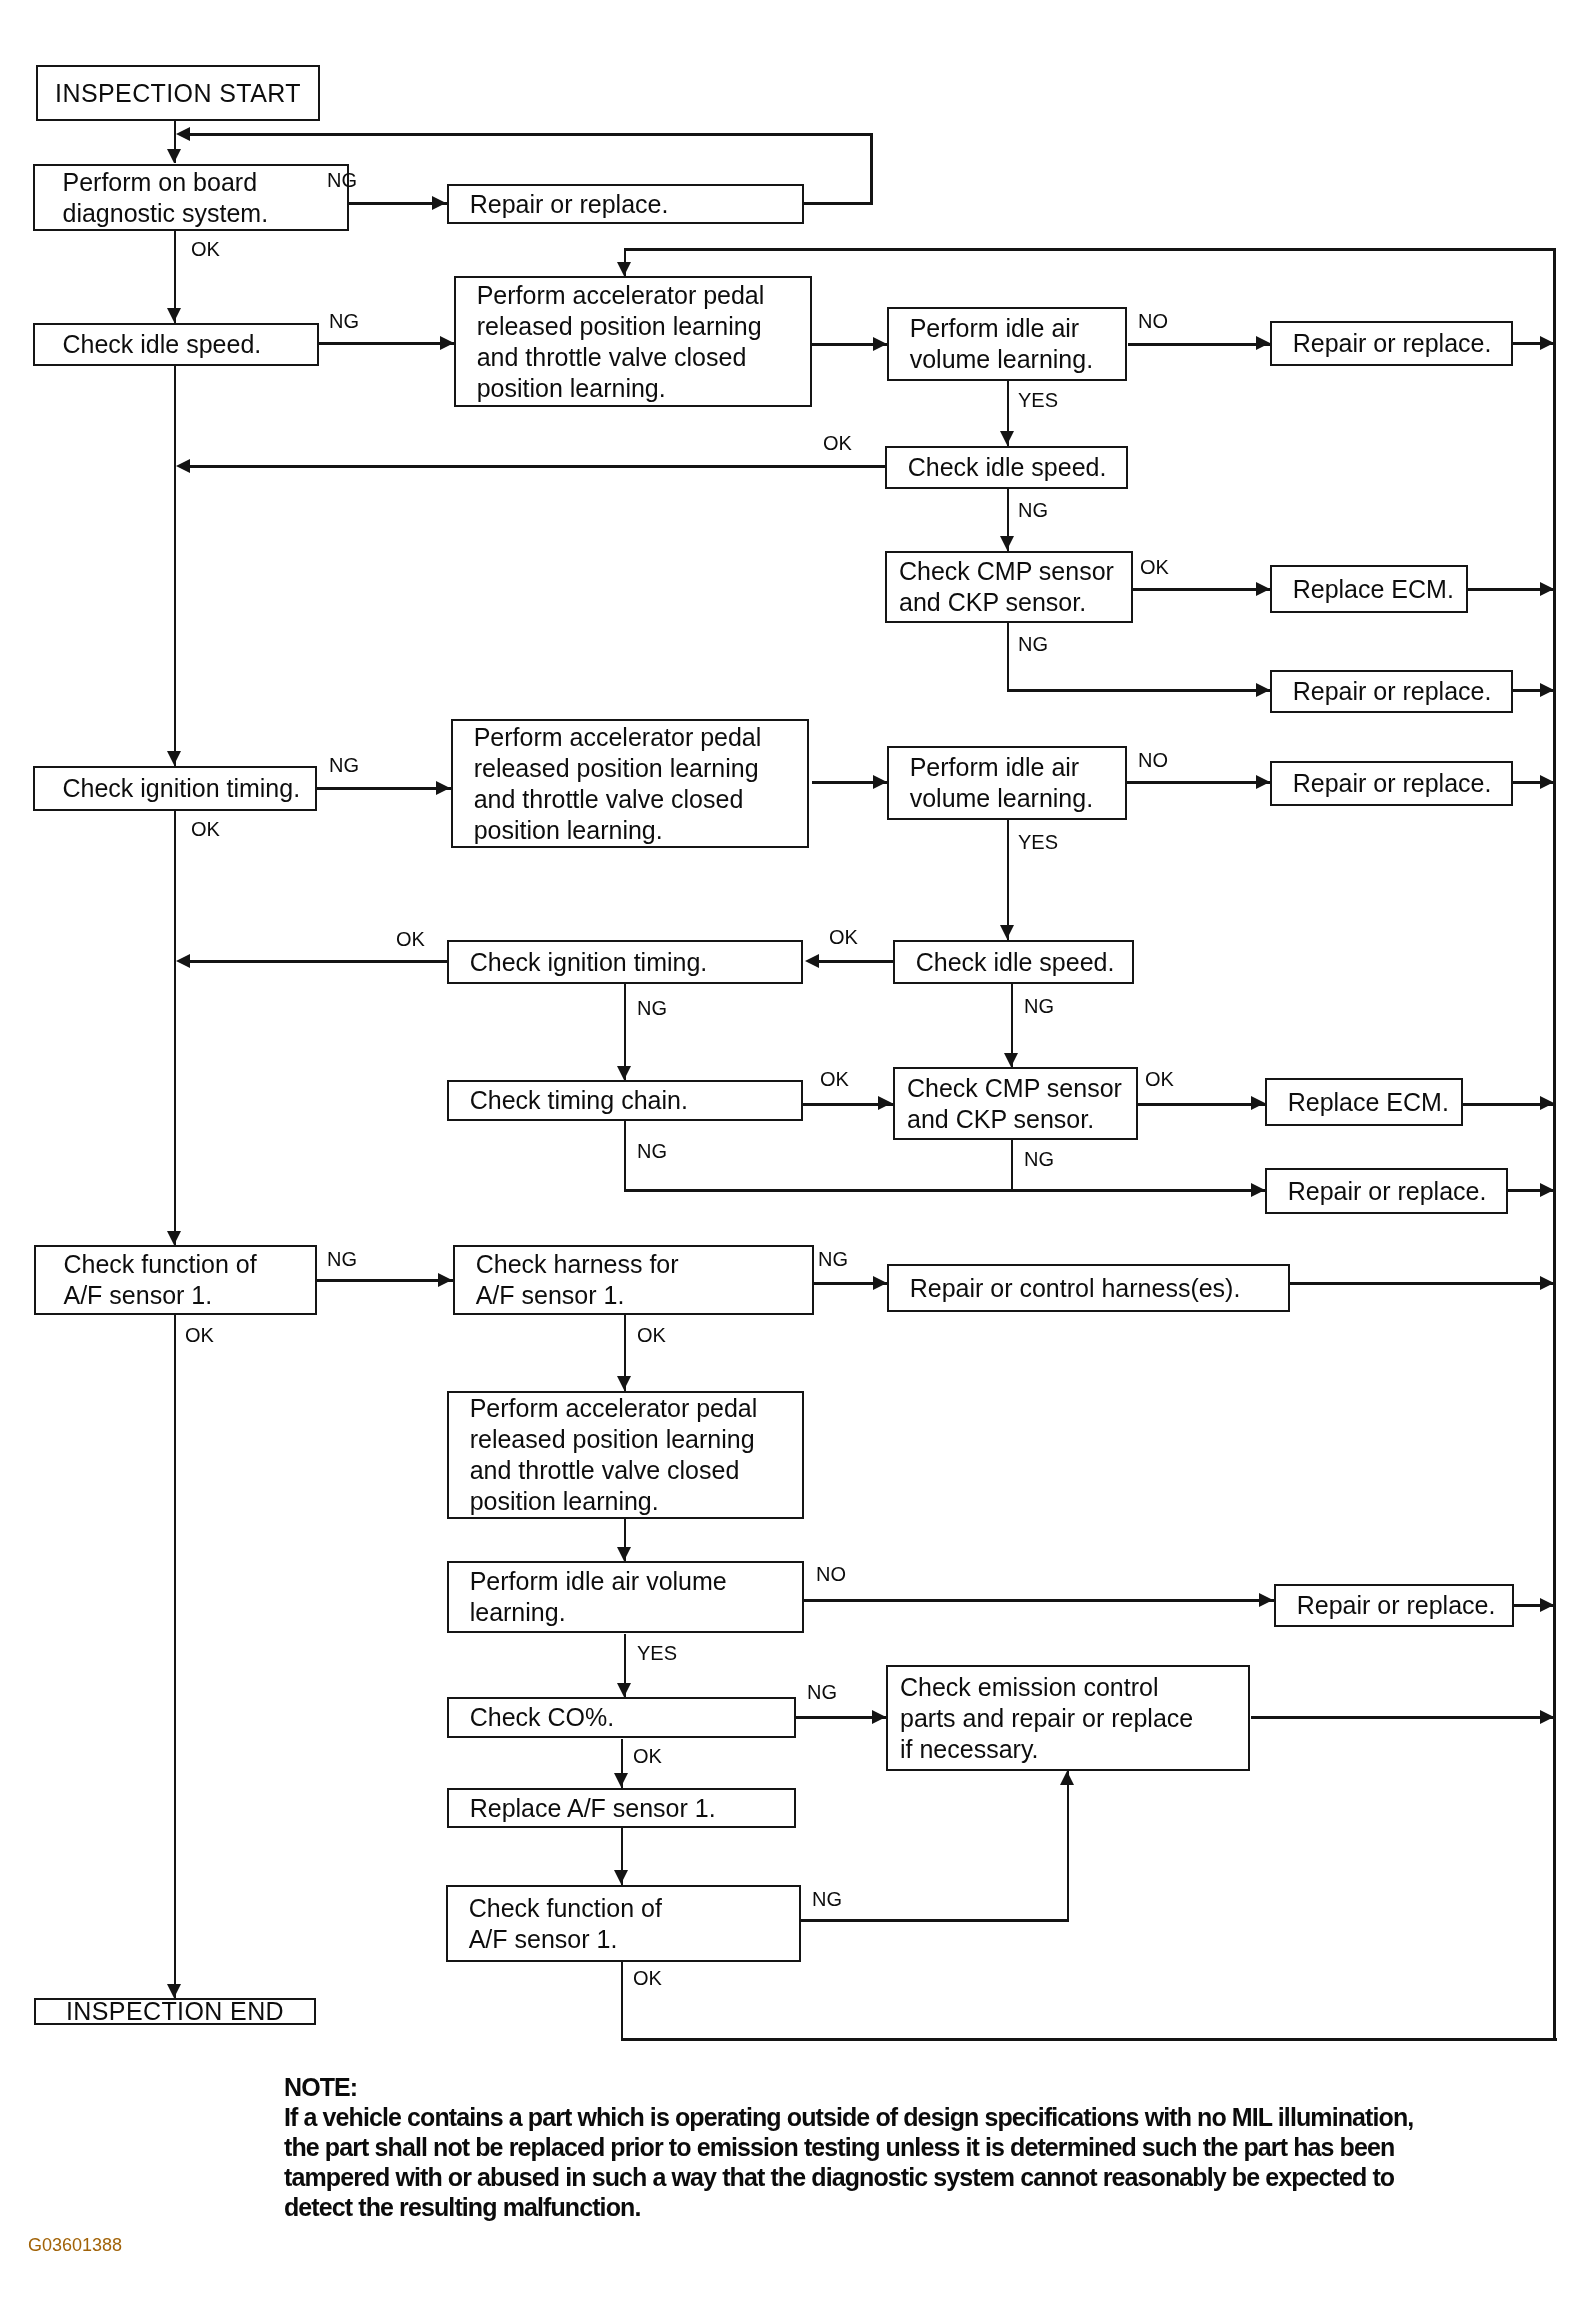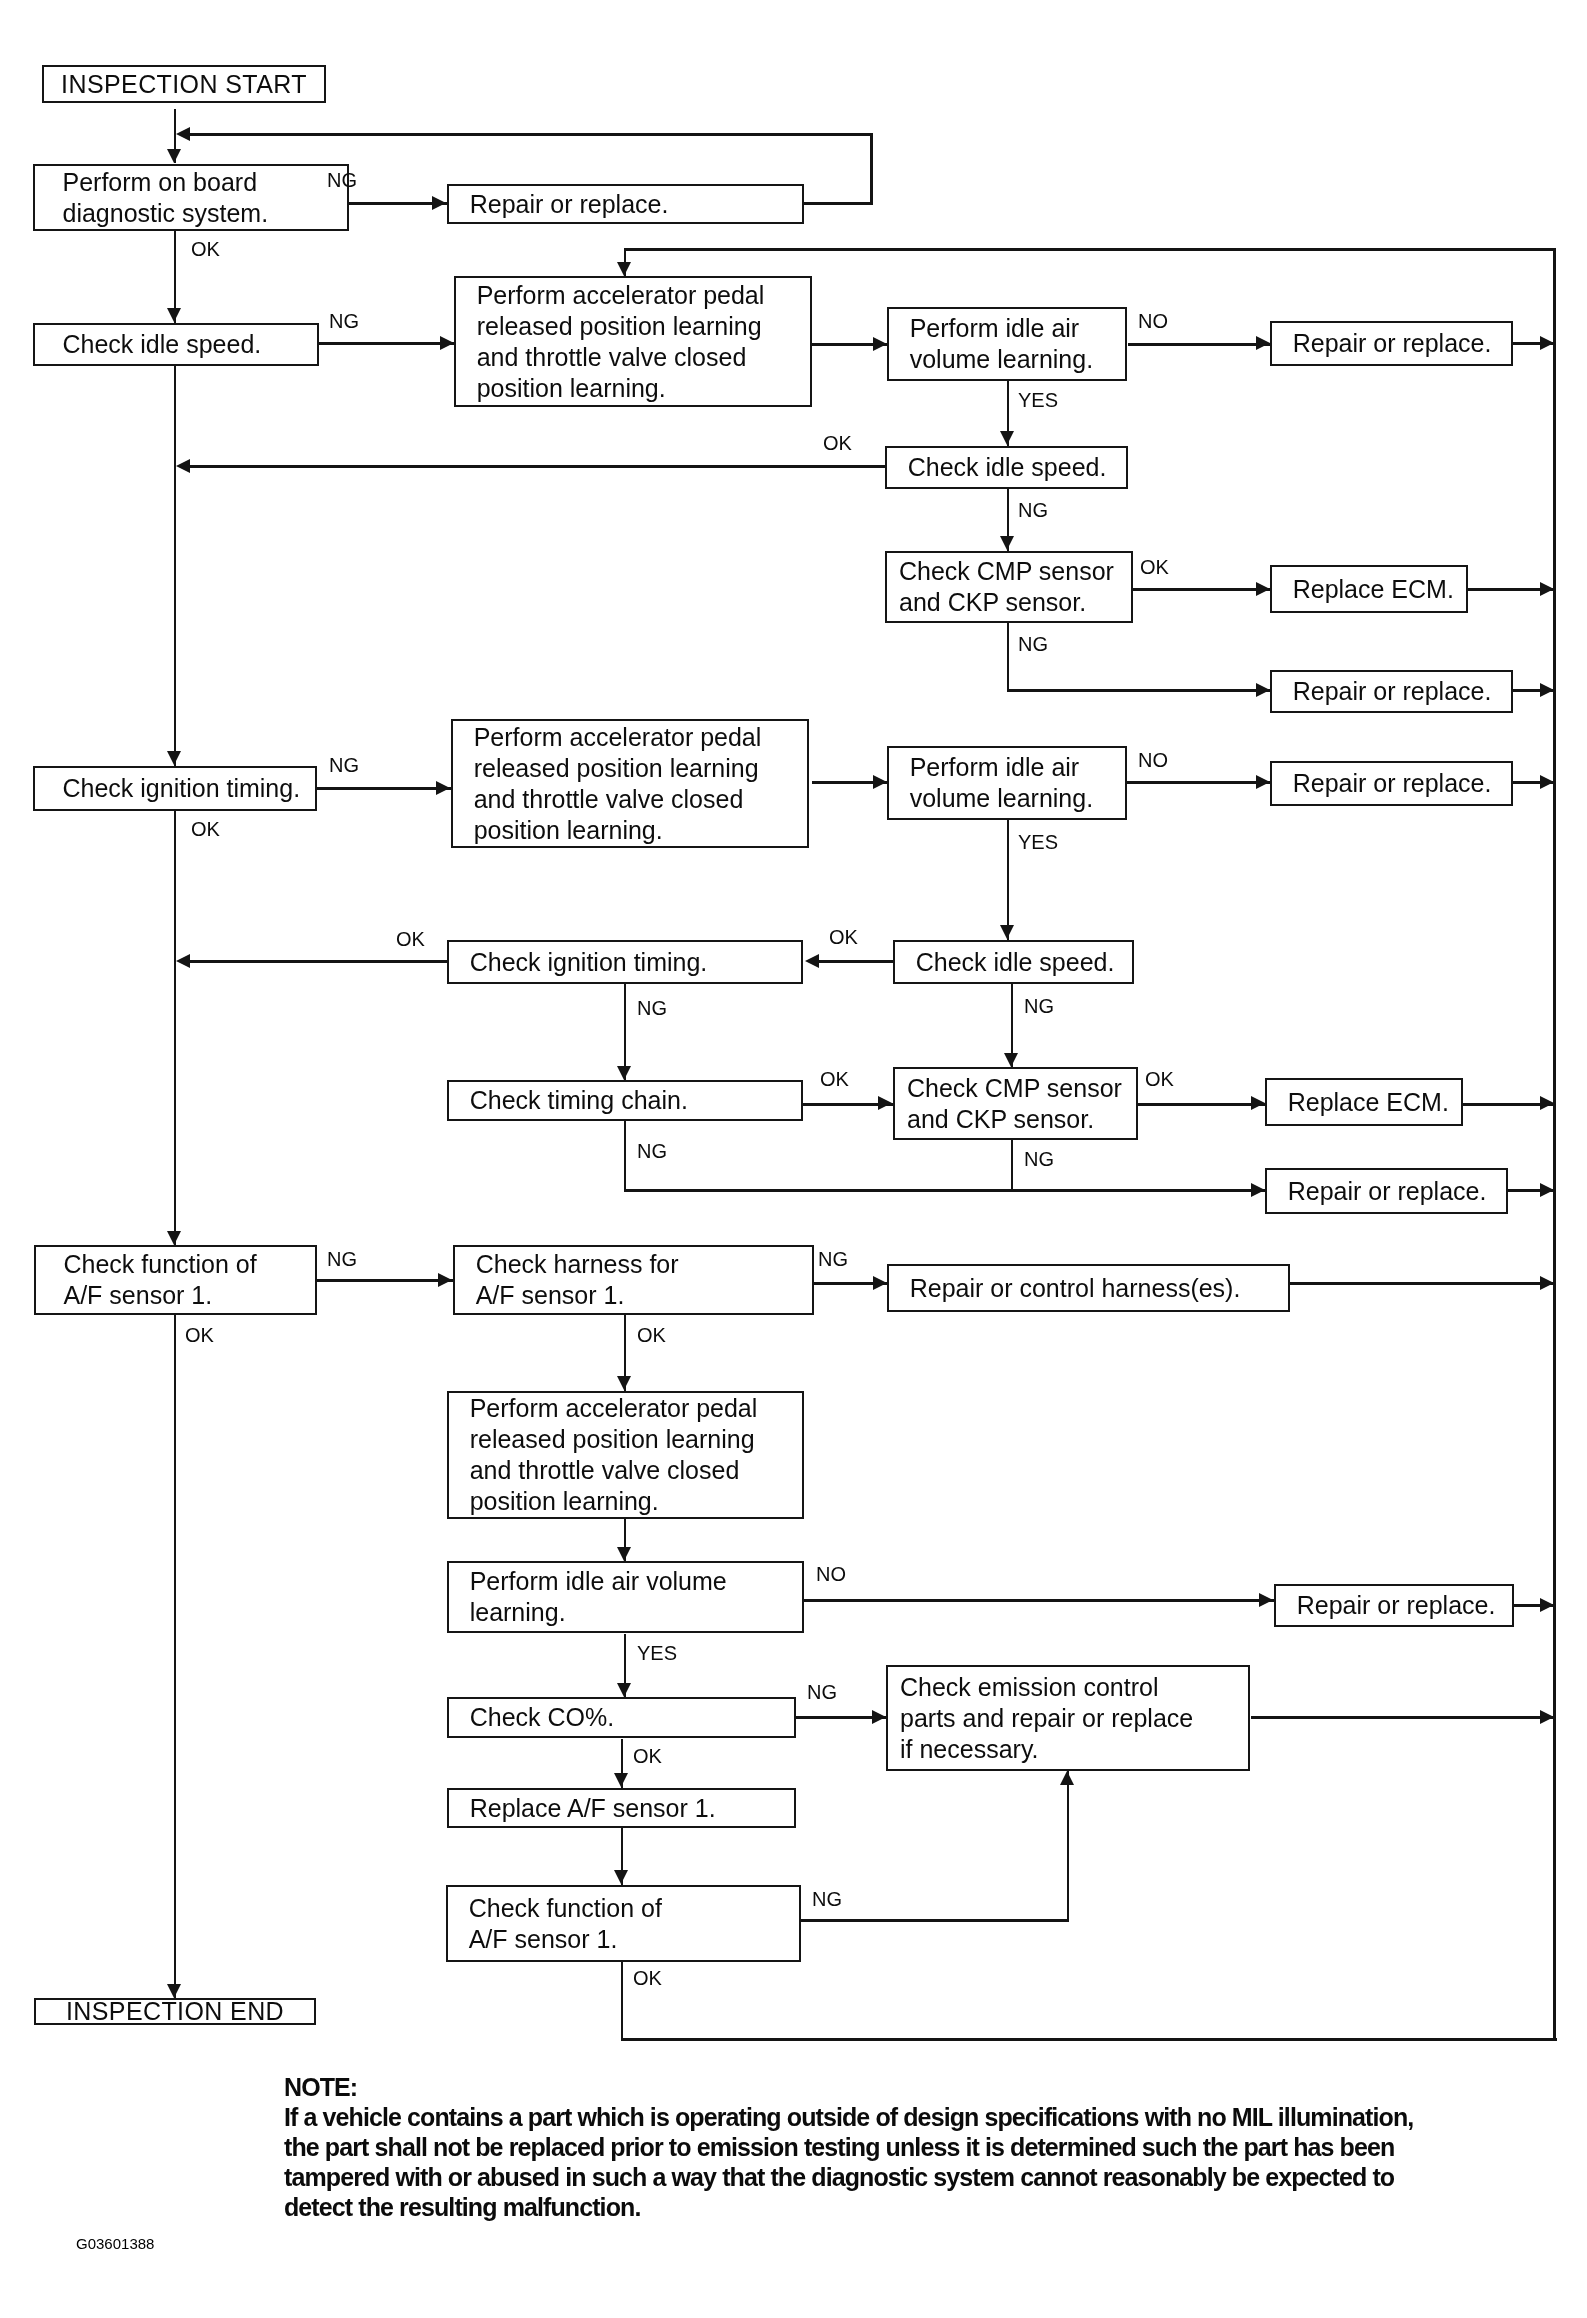--- a/index.html
+++ b/index.html
@@ -14,21 +14,21 @@
   .p18{padding-left:12px;}
   .ln{position:absolute;display:block;background:#141414;}
   .ar{position:absolute;display:block;width:0;height:0;}
   .ar-d{border-left:7.7px solid transparent;border-right:7.7px solid transparent;border-top:14.6px solid #141414;}
   .ar-u{border-left:7.7px solid transparent;border-right:7.7px solid transparent;border-bottom:14.6px solid #141414;}
   .ar-r{border-top:7.7px solid transparent;border-bottom:7.7px solid transparent;border-left:14.6px solid #141414;}
   .ar-l{border-top:7.7px solid transparent;border-bottom:7.7px solid transparent;border-right:14.6px solid #141414;}
   .elbl{position:absolute;font-size:20px;color:#0d0d0d;}
   #note{position:absolute;left:284px;top:2072px;width:1282px;font-weight:bold;
         font-size:25px;line-height:30px;letter-spacing:-0.9px;color:#0b0b0b;}
-  #figid{position:absolute;left:28px;top:2235px;font-size:15px;color:#000000;margin-left:48px;}
+  #figid{position:absolute;left:28px;top:2235px;font-size:18px;color:#a16207;}
 </style>
 </head>
 <body>
 
 <div id="page">
 
   <i class="ln" style="left:174px;top:109px;width:1.7px;height:54px"></i>
   <i class="ln" style="left:174px;top:231px;width:1.7px;height:92px"></i>
   <i class="ln" style="left:174px;top:366px;width:1.7px;height:400px"></i>
   <i class="ln" style="left:174px;top:811px;width:1.7px;height:435px"></i>
@@ -125,21 +125,21 @@
   <i class="ar ar-r" style="left:1251px;top:1183px"></i>
   <i class="ar ar-r" style="left:1540px;top:1183px"></i>
   <i class="ar ar-r" style="left:438px;top:1273px"></i>
   <i class="ar ar-r" style="left:873px;top:1276px"></i>
   <i class="ar ar-r" style="left:1540px;top:1276px"></i>
   <i class="ar ar-r" style="left:1259px;top:1593px"></i>
   <i class="ar ar-r" style="left:1540px;top:1598px"></i>
   <i class="ar ar-r" style="left:872px;top:1710px"></i>
   <i class="ar ar-r" style="left:1540px;top:1710px"></i>
 
-  <div class="node ctr" style="left:42px;top:65px;width:284px;height:38px">INSPECTION START</div>
+  <div class="node ctr" style="left:36px;top:65px;width:284px;height:56px">INSPECTION START</div>
   <div class="node p32" style="left:33px;top:164px;width:316px;height:67px">Perform on board
 diagnostic system.</div>
   <div class="node" style="left:447px;top:184px;width:357px;height:40px">Repair or replace.</div>
   <div class="node p32" style="left:33px;top:323px;width:286px;height:43px">Check idle speed.</div>
   <div class="node" style="left:454px;top:276px;width:358px;height:131px">Perform accelerator pedal
 released position learning
 and throttle valve closed
 position learning.</div>
   <div class="node" style="left:887px;top:307px;width:240px;height:74px">Perform idle air
 volume learning.</div>

